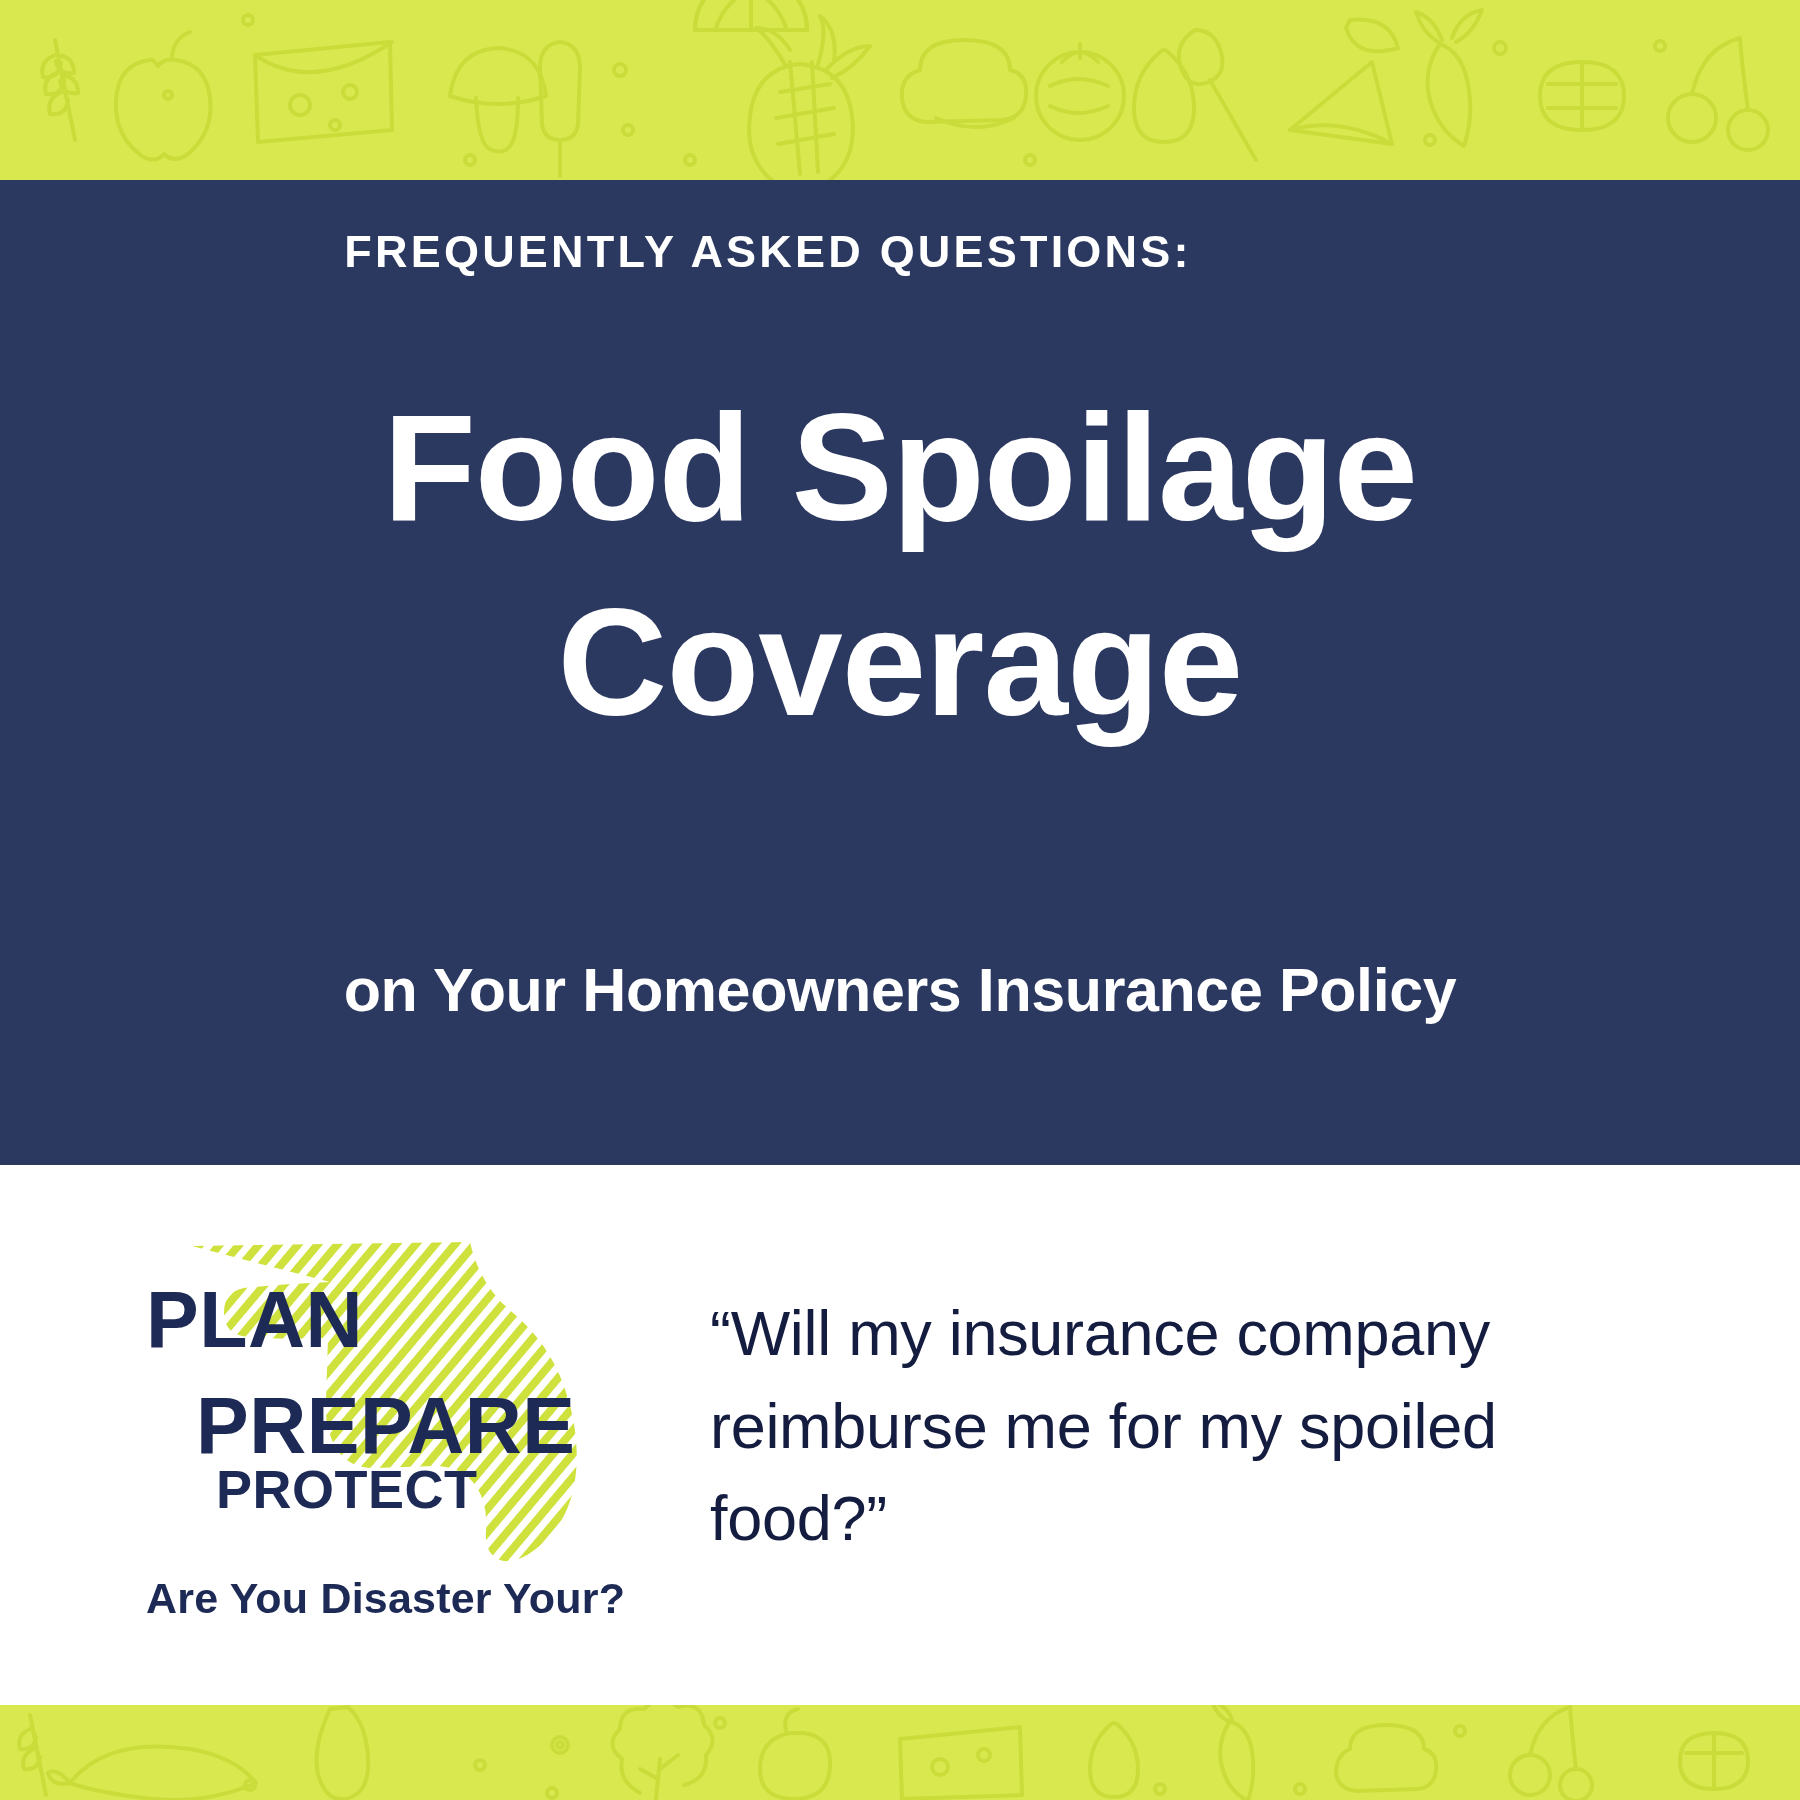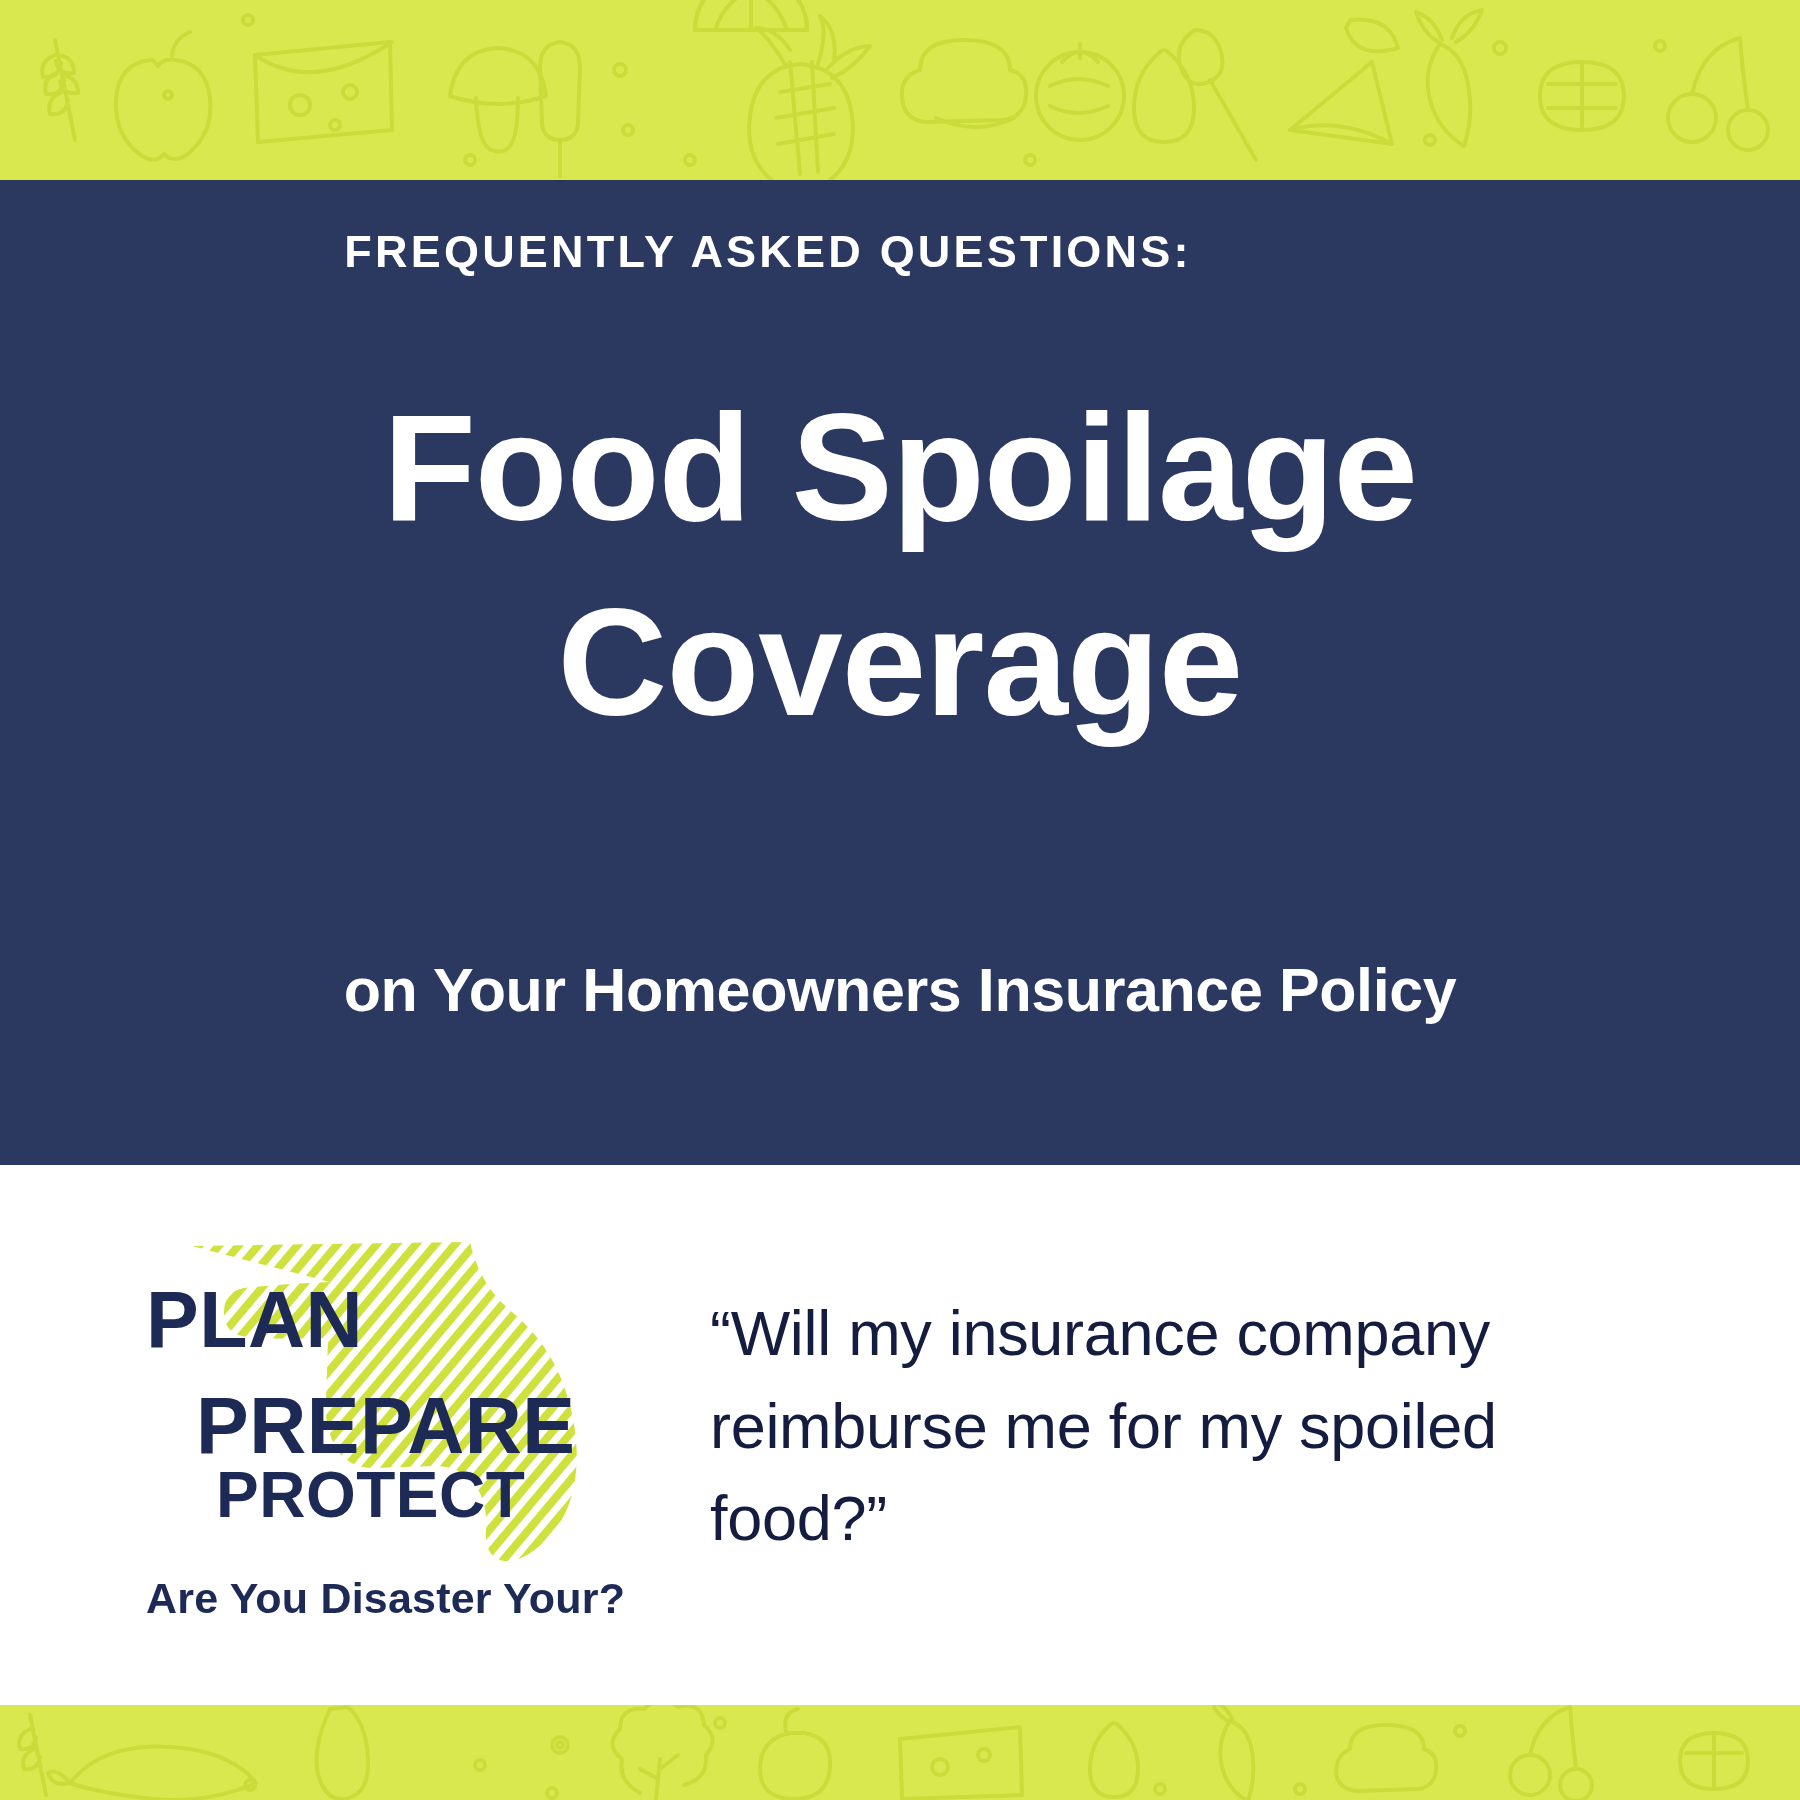--- a/index.html
+++ b/index.html
@@ -120,21 +120,21 @@
     font-weight: 800;
     letter-spacing: 0.5px;
   }
   .logo-words span {
     position: absolute;
     display: block;
     white-space: nowrap;
   }
   .lw-plan    { left: 6px;  top: 34px;  font-size: 79px; }
   .lw-prepare { left: 56px; top: 126px; font-size: 79px; margin-top: 14px; }
-  .lw-protect { left: 76px; top: 218px; font-size: 64px; }
+  .lw-protect { left: 76px; top: 218px; font-size: 54px; }
 
   .logo-tagline {
     position: absolute;
     left: 6px;
     top: 334px;
     width: 520px;
     color: #1d2a55;
     font-size: 43px;
     font-weight: 700;
     letter-spacing: 0.2px;

